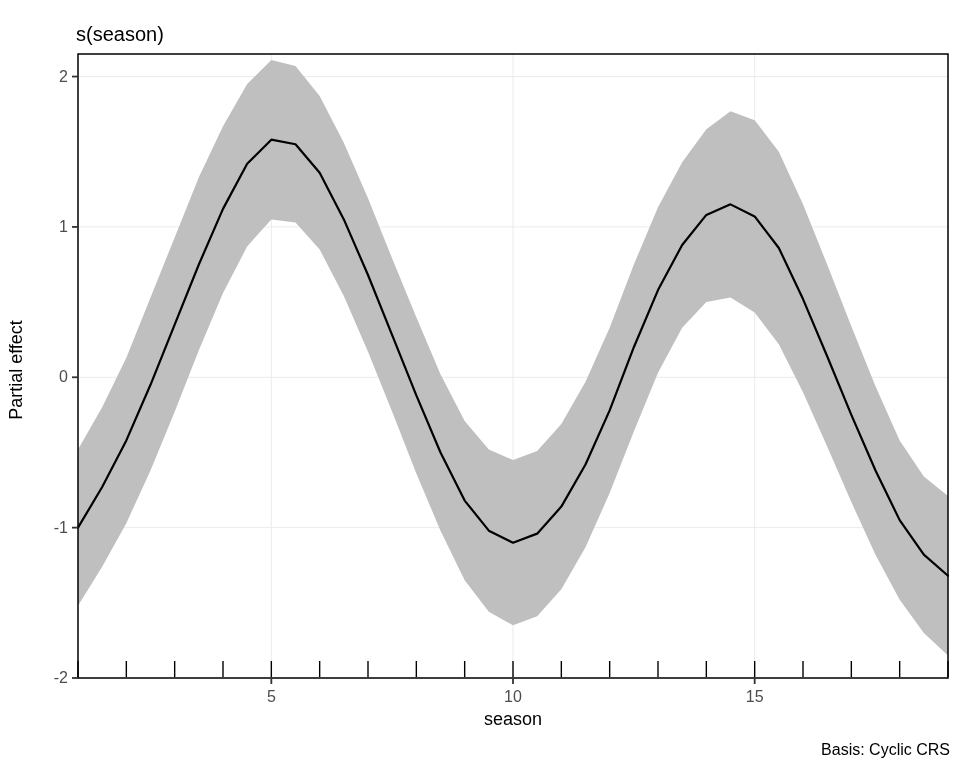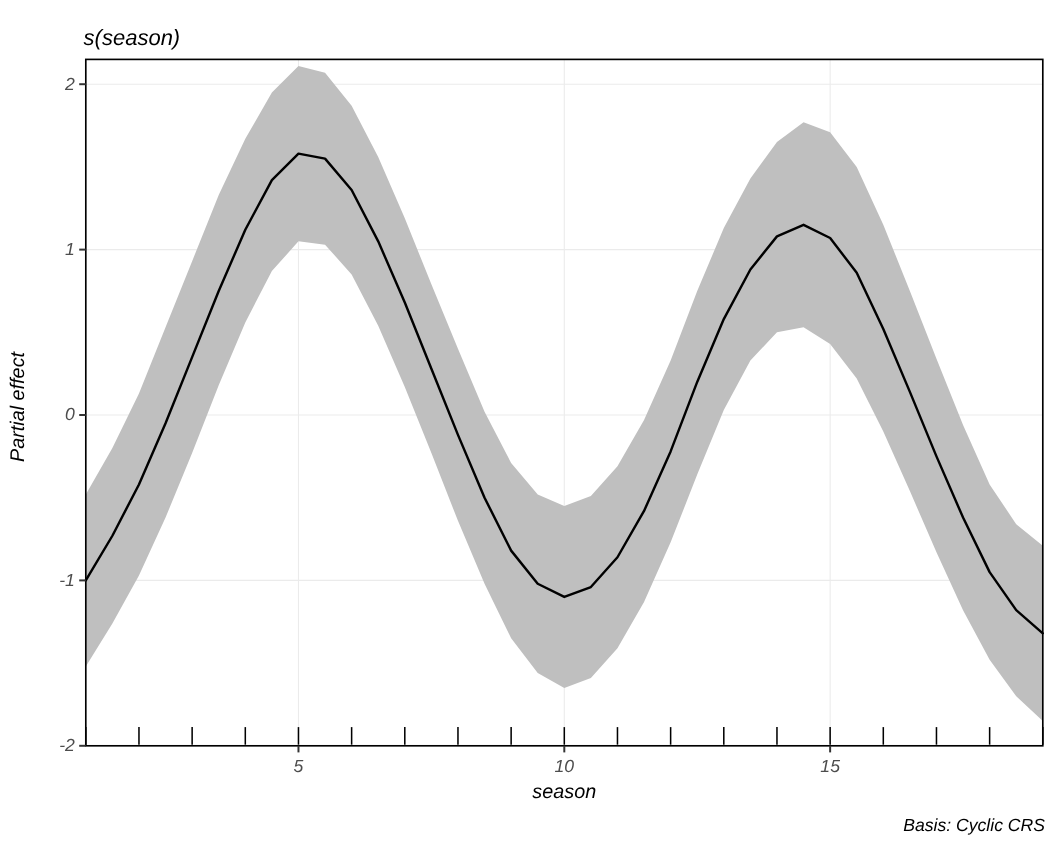--- a/index.html
+++ b/index.html
@@ -8,21 +8,20 @@
     width: 960px;
     height: 768px;
     background: #ffffff;
     font-family: Arial, Helvetica, sans-serif;
     color: #000;
   }
   .chart-wrap {
     position: relative;
     width: 960px;
     height: 600px;
-    font-style: italic;
   }
   svg { display: block; }
   .title-text {
     font-size: 20px;
     fill: #000;
   }
   .axis-label {
     font-size: 18px;
     fill: #000;
   }

